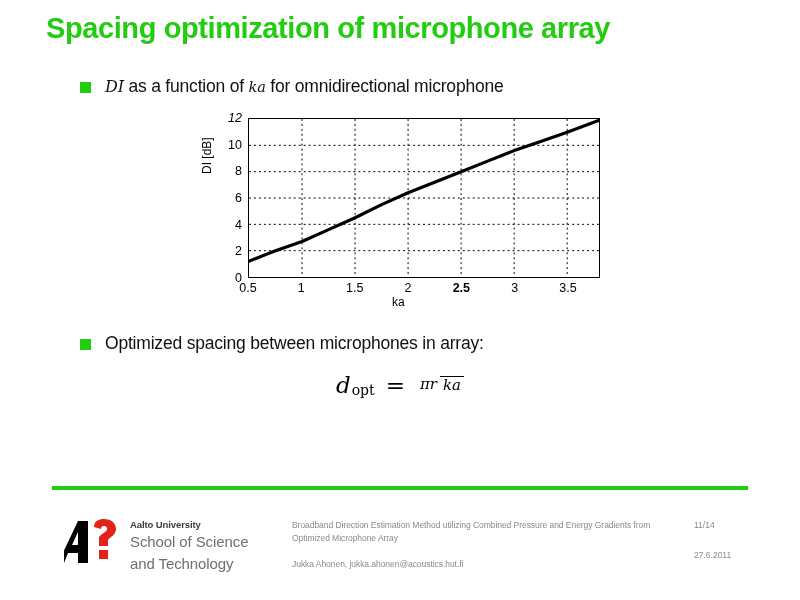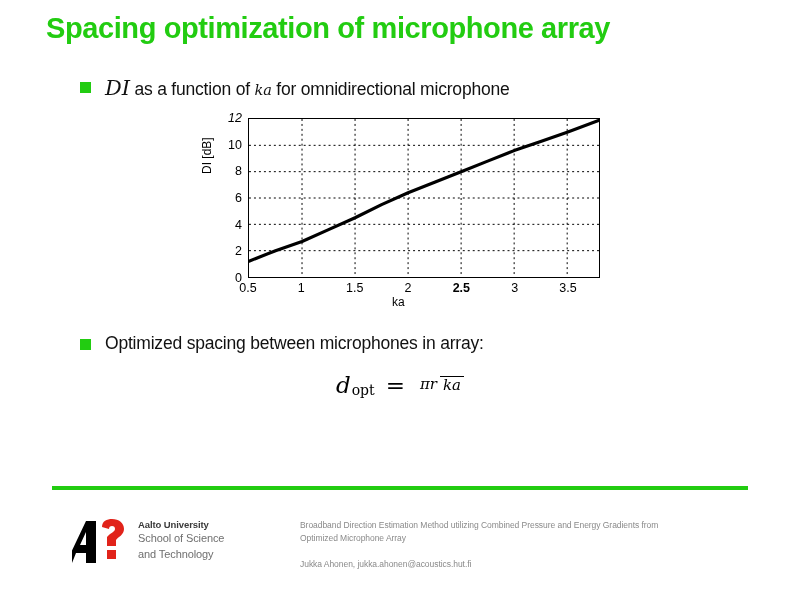--- a/index.html
+++ b/index.html
@@ -44,21 +44,21 @@
     flex: 0 0 auto;
   }
   .bullet-text {
     font-size: 17.5px;
     letter-spacing: -0.2px;
     color: #111111;
   }
   .mathvar {
     font-family: "DejaVu Serif", serif;
     font-style: italic;
-    font-size: 21px;
+    font-size: 16px;
   }
   .mathvar-small {
     font-family: "DejaVu Serif", serif;
     font-style: italic;
     font-size: 14.5px;
   }
 
   #bullet-1 { left: 80px; top: 76px; }
   #bullet-2 { left: 80px; top: 333px; }
 
@@ -173,21 +173,21 @@
     left: 52px;
     top: 486px;
     width: 696px;
     height: 4px;
     background: #22cc11;
   }
 
   
   #footer {
     position: absolute;
-    left: 12px;
+    left: 4px;
     top: 505px;
     width: 660px;
     height: 90px;
   }
   #aalto-logo {
     position: absolute;
     left: 60px;
     top: 14px;
     width: 58px;
     height: 44px;
@@ -198,21 +198,21 @@
     top: 13px;
     line-height: 1.42;
   }
   #aalto-org .org-name {
     font-size: 9.5px;
     font-weight: bold;
     color: #3a3a3a;
     letter-spacing: -0.1px;
   }
   #aalto-org .org-line {
-    font-size: 11px;
+    font-size: 15px;
     color: #6f6f6f;
     letter-spacing: -0.1px;
   }
   #footer-center {
     position: absolute;
     left: 288px;
     top: 14px;
     width: 380px;
     color: #8a8a8a;
     font-size: 8.5px;
@@ -317,13 +317,17 @@
     <div class="org-name">Aalto University</div>
     <div class="org-line">School of Science</div>
     <div class="org-line">and Technology</div>
   </div>
 
   <div id="footer-center">
     <div class="paper-title">Broadband Direction Estimation Method utilizing Combined Pressure and Energy Gradients from Optimized Microphone Array</div>
     <div class="author">Jukka Ahonen, jukka.ahonen@acoustics.hut.fi</div>
   </div>
 
+  <div id="footer-right">
+    <div class="page-num">11/14</div>
+    <div class="date">27.6.2011</div>
+  </div>
 </div>
 
 </body></html>

